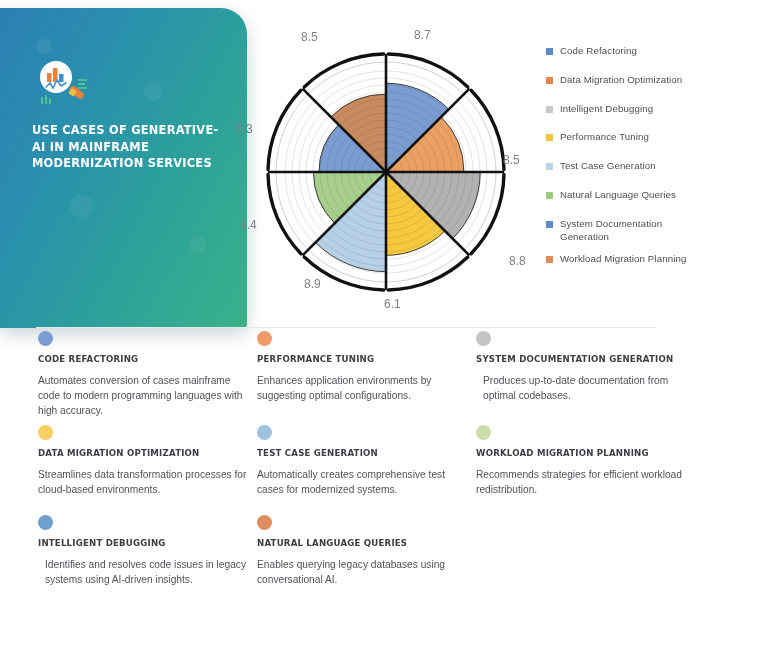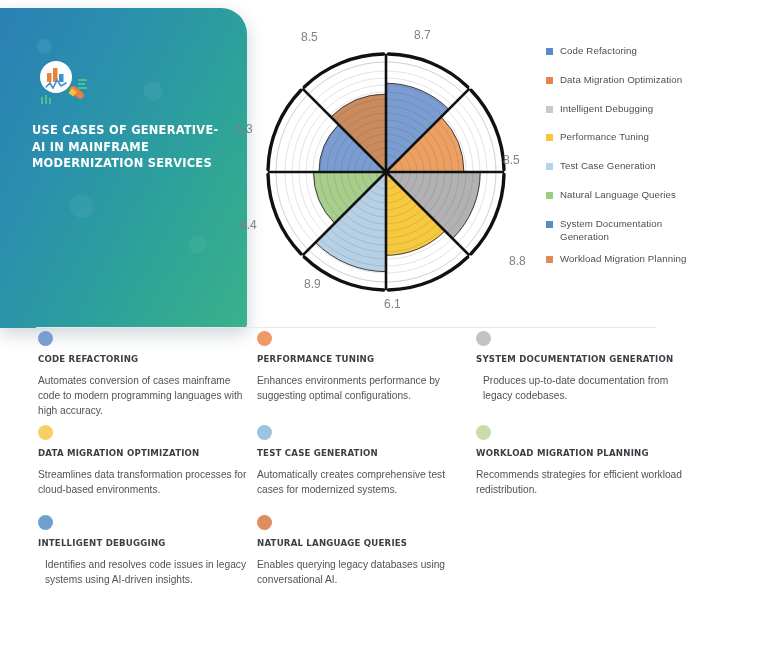--- a/index.html
+++ b/index.html
@@ -215,26 +215,26 @@
 
     <div class="card-row">
       <div class="card card-r1">
         <div class="card-dot" style="background: rgb(123, 156, 208);"></div>
         <div class="card-title">CODE REFACTORING</div>
         <div class="card-desc">Automates conversion of cases mainframe code to modern programming languages with high accuracy.</div>
       </div>
       <div class="card card-r1">
         <div class="card-dot" style="background: rgb(237, 154, 104);"></div>
         <div class="card-title">PERFORMANCE TUNING</div>
-        <div class="card-desc">Enhances environments performance by suggesting optimal configurations.</div>
+        <div class="card-desc">Enhances application environments by suggesting optimal configurations.</div>
       </div>
       <div class="card card-r1">
         <div class="card-dot" style="background: rgb(195, 195, 195);"></div>
         <div class="card-title">SYSTEM DOCUMENTATION GENERATION</div>
-        <div class="card-desc indent">Produces up-to-date documentation from legacy codebases.</div>
+        <div class="card-desc indent">Produces up-to-date documentation from optimal codebases.</div>
       </div>
     </div>
 
     <div class="card-row">
       <div class="card card-r2">
         <div class="card-dot" style="background: rgb(247, 207, 98);"></div>
         <div class="card-title">DATA MIGRATION OPTIMIZATION</div>
         <div class="card-desc">Streamlines data transformation processes for cloud-based environments.</div>
       </div>
       <div class="card card-r2">

